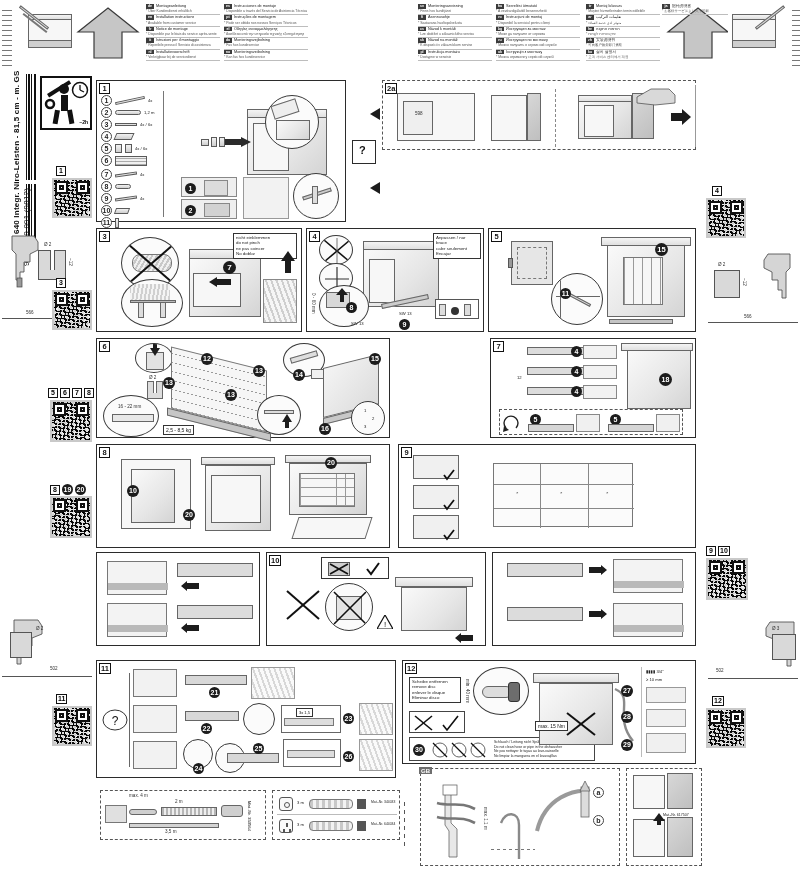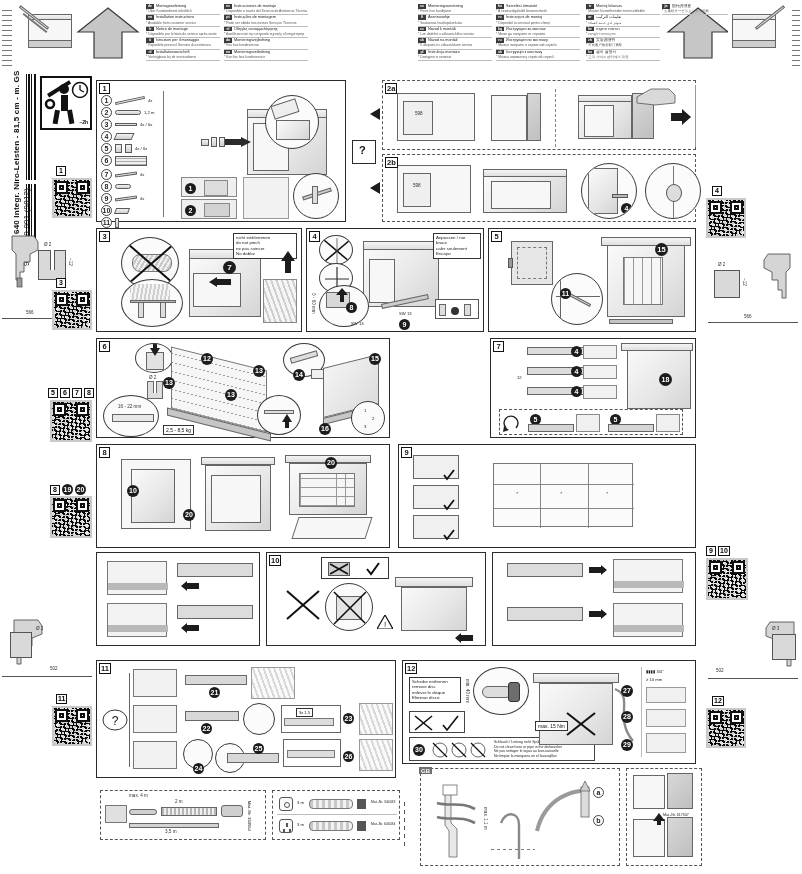--- a/index.html
+++ b/index.html
@@ -689,42 +689,20 @@
       </svg>
     <div style="position:absolute;left:312px;top:4px;width:0.7px;height:62px;background:#999;"></div>
     <div style="position:absolute;left:252px;top:6px;width:58px;height:26px;">
       <svg width="46" height="20">
           <path d="M2 10 L16 2 L34 2 L40 8 L40 16 L20 18 L2 16 Z" fill="#d9d9d9" stroke="#555" stroke-width="0.8"></path>
         </svg>
     </div>
 
   </div>
 
-  <div class="panel dashed" style="left:382px;top:154px;width:314px;height:68px;">
-    <div class="panel-num">2b</div>
-    <div style="position:absolute;left:14px;top:10px;width:74px;height:52px;">
-      <div class="iso light" style="left:0;top:0;width:74px;height:48px;"></div>
-      <div class="iso" style="left:6px;top:8px;width:28px;height:34px;background:#efefef;"></div>
-      <div class="dim" style="left:16px;top:18px;">598</div>
-    </div>
-    <div style="position:absolute;left:96px;top:8px;width:98px;height:56px;">
-      <div class="iso" style="left:4px;top:10px;width:84px;height:40px;"></div>
-      <div class="iso top" style="left:4px;top:6px;width:84px;height:8px;"></div>
-      <div class="iso light" style="left:12px;top:18px;width:60px;height:28px;"></div>
-    </div>
-    <div class="circleview" style="left:198px;top:8px;width:56px;height:56px;">
-      <div class="iso" style="left:6px;top:4px;width:30px;height:46px;"></div>
-      <div style="position:absolute;left:30px;top:30px;width:16px;height:4px;background:#b8b8b8;border:1px solid #555;"></div>
-      <span class="bullet" style="position:absolute;right:4px;bottom:4px;">4</span>
-    </div>
-    <div class="circleview" style="left:262px;top:8px;width:56px;height:56px;">
-      <div style="position:absolute;left:27px;top:2px;width:0.8px;height:52px;background:#777;"></div>
-      <div style="position:absolute;left:20px;top:20px;width:16px;height:18px;border:1.4px solid #555;border-radius:50%;background:#ddd;"></div>
-    </div>
-  </div>
 
   <svg width="12" height="12" style="position:absolute;left:370px;top:108px;">
       <polygon points="0,6 10,0 10,12" fill="#1c1c1c"></polygon>
     </svg>
   <svg width="12" height="12" style="position:absolute;left:370px;top:182px;">
       <polygon points="0,6 10,0 10,12" fill="#1c1c1c"></polygon>
     </svg>
   <div class="panel" style="left:352px;top:140px;width:24px;height:24px;">
     <div style="position:absolute;left:6px;top:3px;font-size:11px;font-weight:bold;color:#111;">?</div>
   </div>

